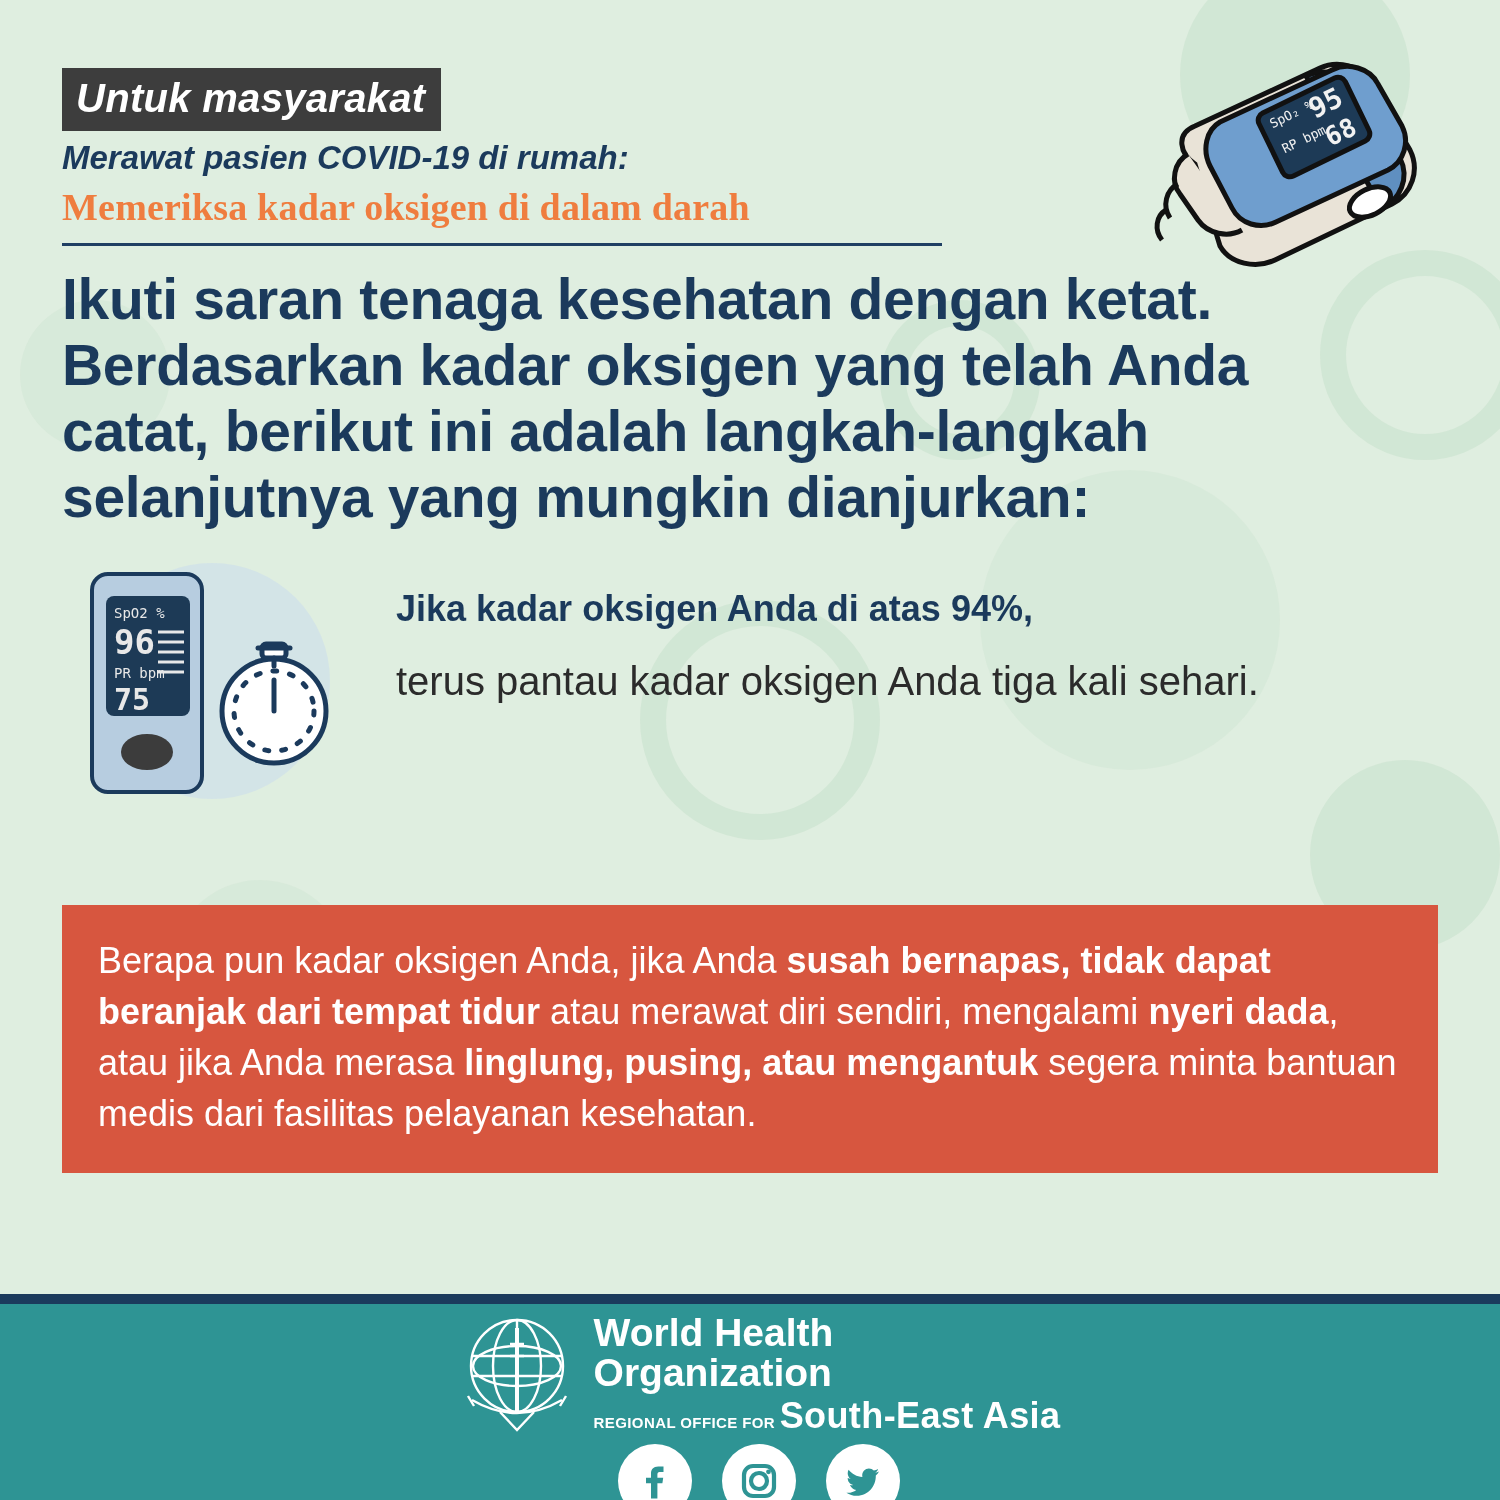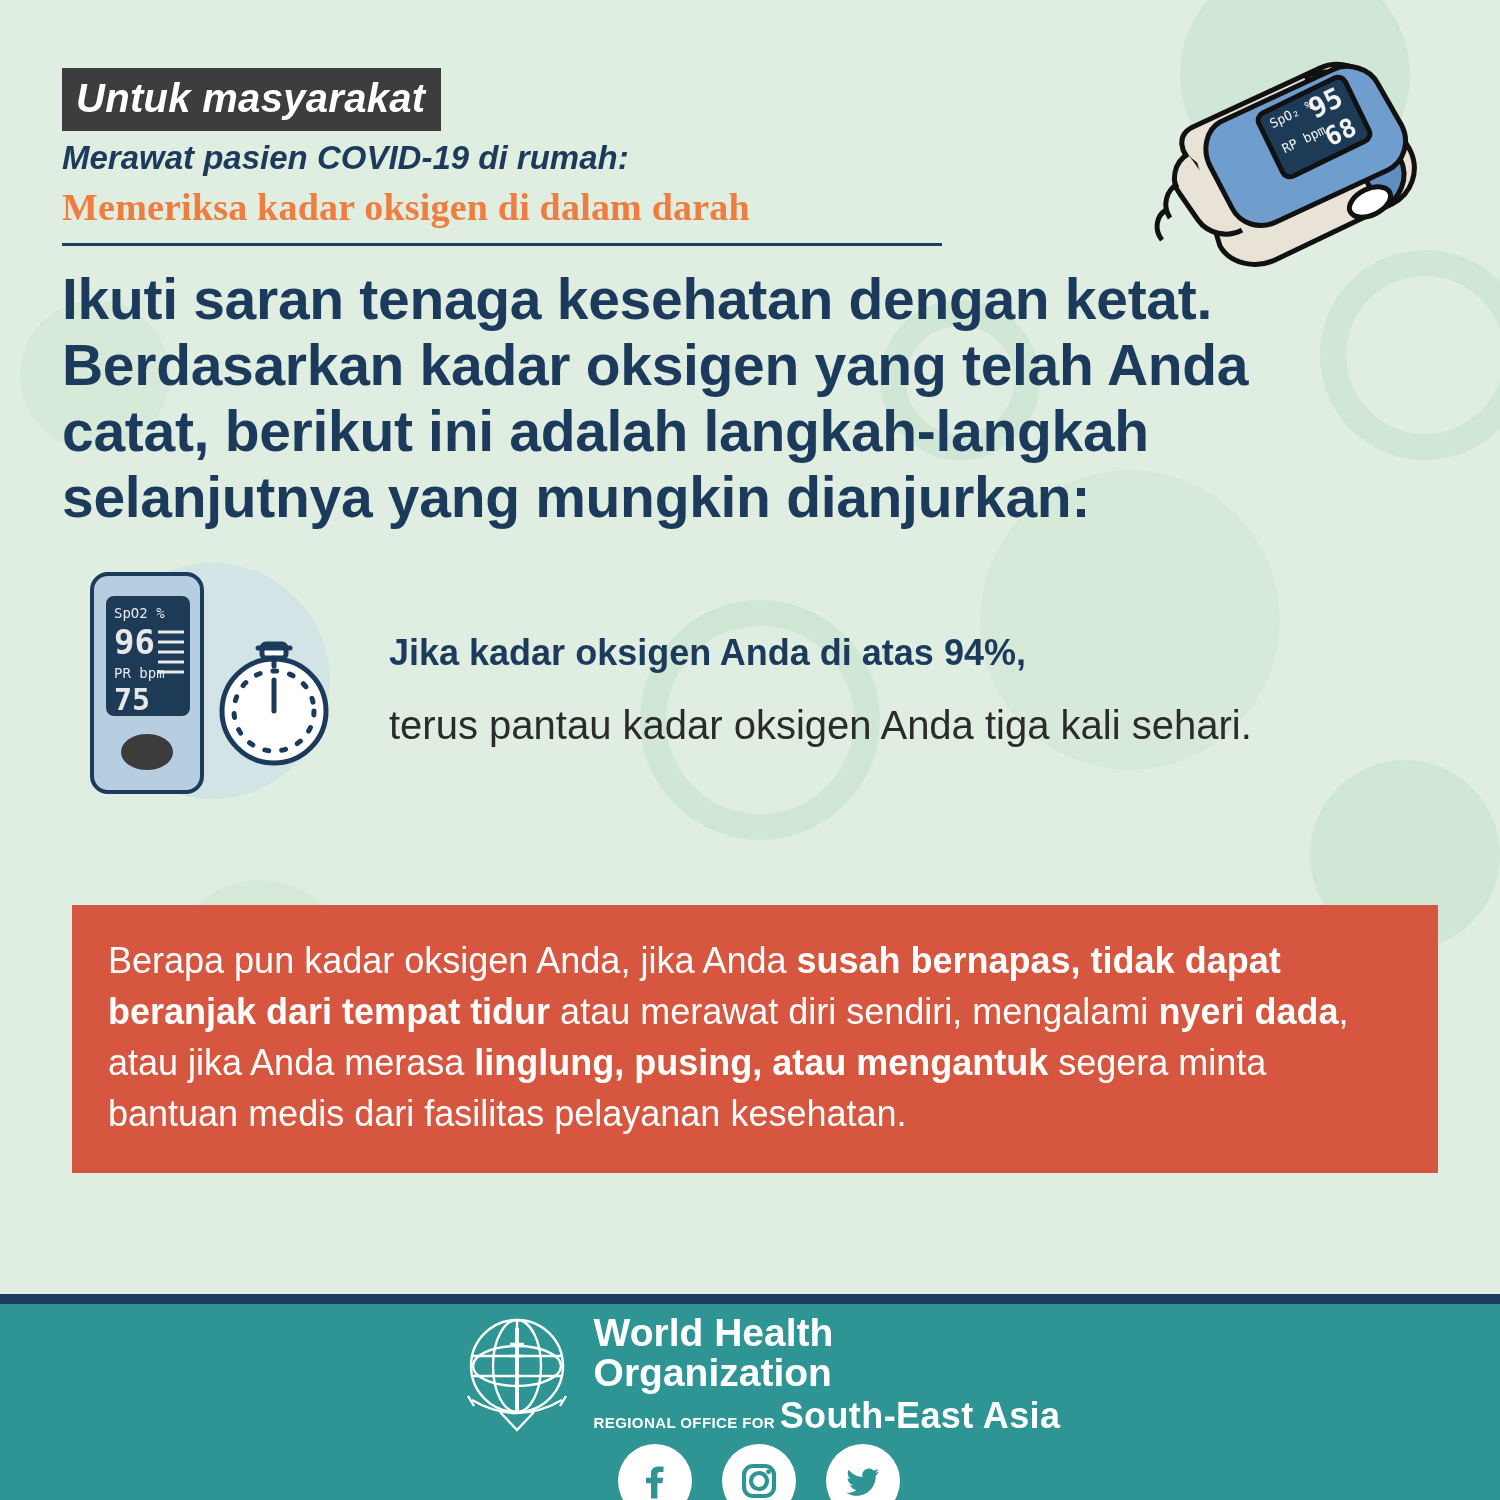--- a/index.html
+++ b/index.html
@@ -69,45 +69,44 @@
     font-size: 57px;
     line-height: 1.16;
     max-width: 1230px;
     letter-spacing: -0.3px;
   }
 
   .advice-row {
     margin-top: 26px;
     display: flex;
     align-items: flex-start;
-    gap: 27px;
+    gap: 34px;
   }
   .icon-circle {
     position: relative;
     flex: 0 0 300px;
     width: 300px; height: 250px;
   }
   .advice-text { padding-top: 30px; max-width: 940px; }
   .advice-bold {
     color: #1b3a5c;
     font-weight: bold;
     font-size: 36px;
     line-height: 1.25;
-    margin-top: 44px;
   }
   .advice-body {
     margin-top: 24px;
     color: #2b2b2b;
     font-size: 40px;
     line-height: 1.3;
   }
 
   .alert {
     position: absolute;
-    left: 72px;
+    left: 62px;
     right: 62px;
     top: 905px;
     background: #d7563f;
     color: #ffffff;
     padding: 30px 36px 34px 36px;
     font-size: 36px;
     line-height: 1.42;
   }
   .alert b { font-weight: bold; }
 

